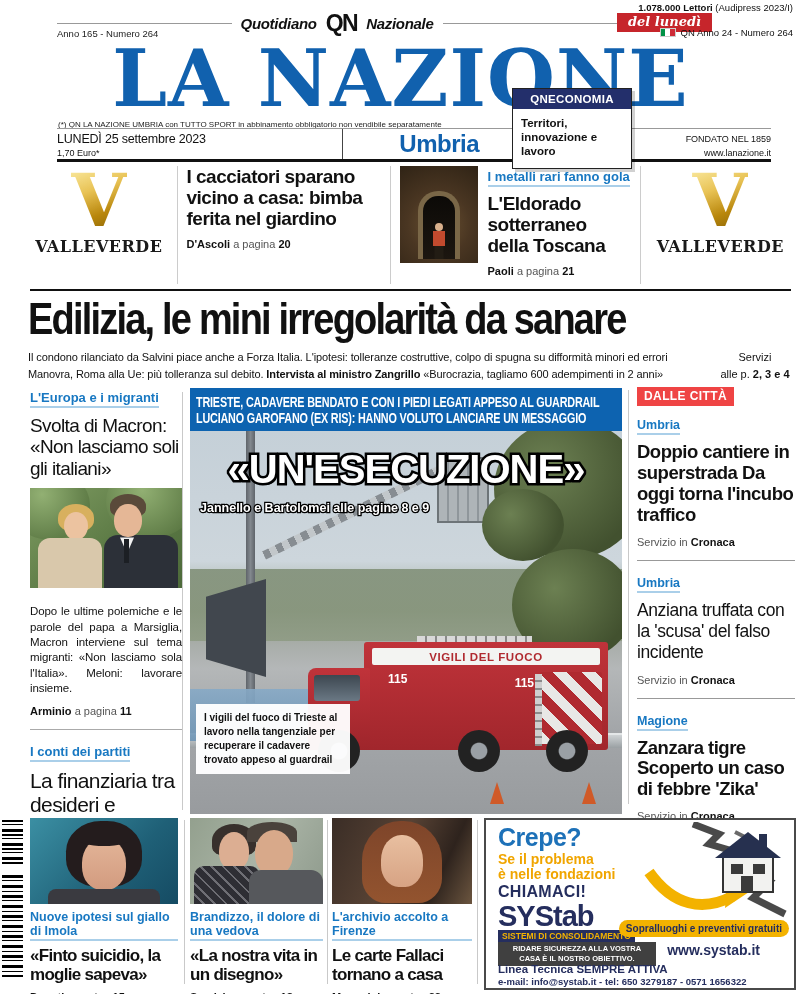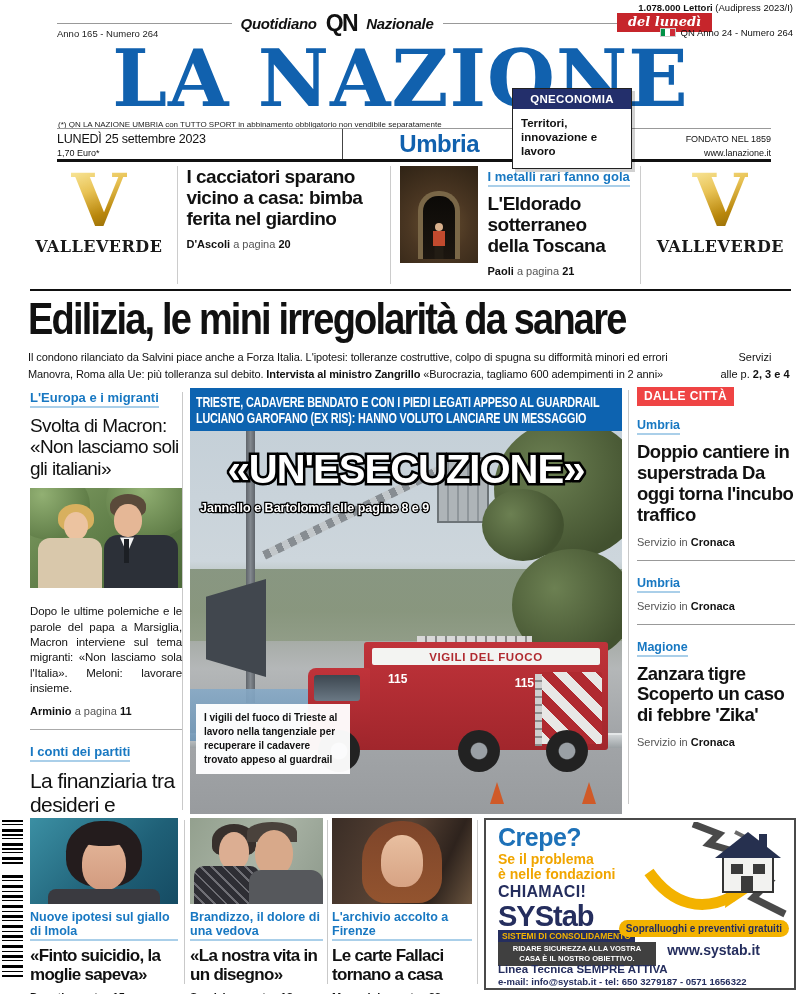--- a/index.html
+++ b/index.html
@@ -387,20 +387,21 @@
     <span class="kicker">Umbria</span>
     <div class="dc-head-bold">Doppio cantiere in superstrada Da oggi torna l'incubo traffico</div>
     <div class="service">
       <span class="pre">Servizio in</span>
       <b>Cronaca</b>
     </div>
   </div>
   <div class="dc-div"></div>
   <div class="dc-item">
     <span class="kicker">Umbria</span>
+    <div class="dc-head-reg">Anziana truffata con la 'scusa' del falso incidente</div>
     <div class="service">
       <span class="pre">Servizio in</span>
       <b>Cronaca</b>
     </div>
   </div>
   <div class="dc-div"></div>
   <div class="dc-item">
     <span class="kicker">Magione</span>
     <div class="dc-head-bold">Zanzara tigre Scoperto un caso di febbre 'Zika'</div>
     <div class="service">

